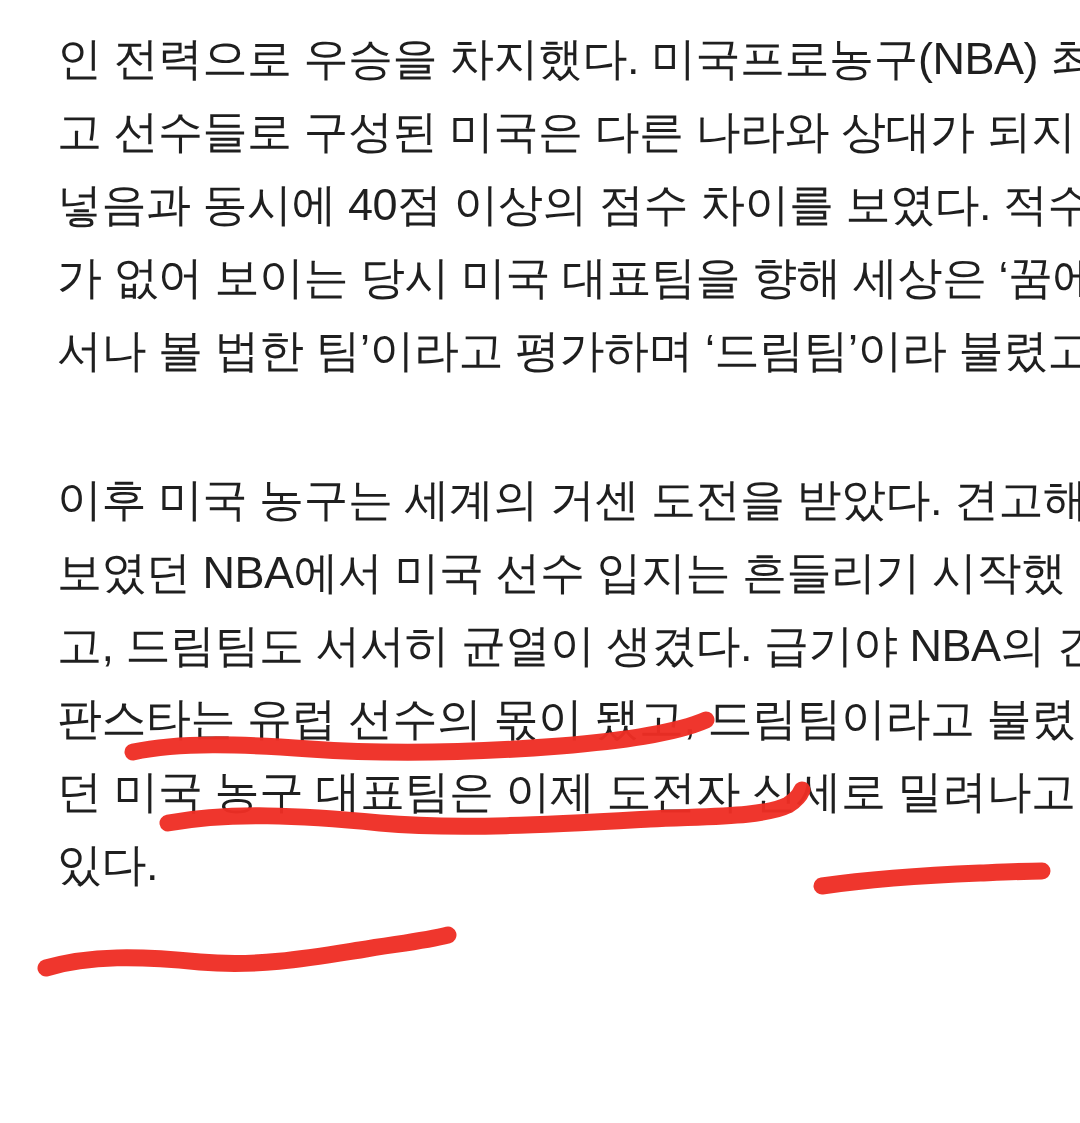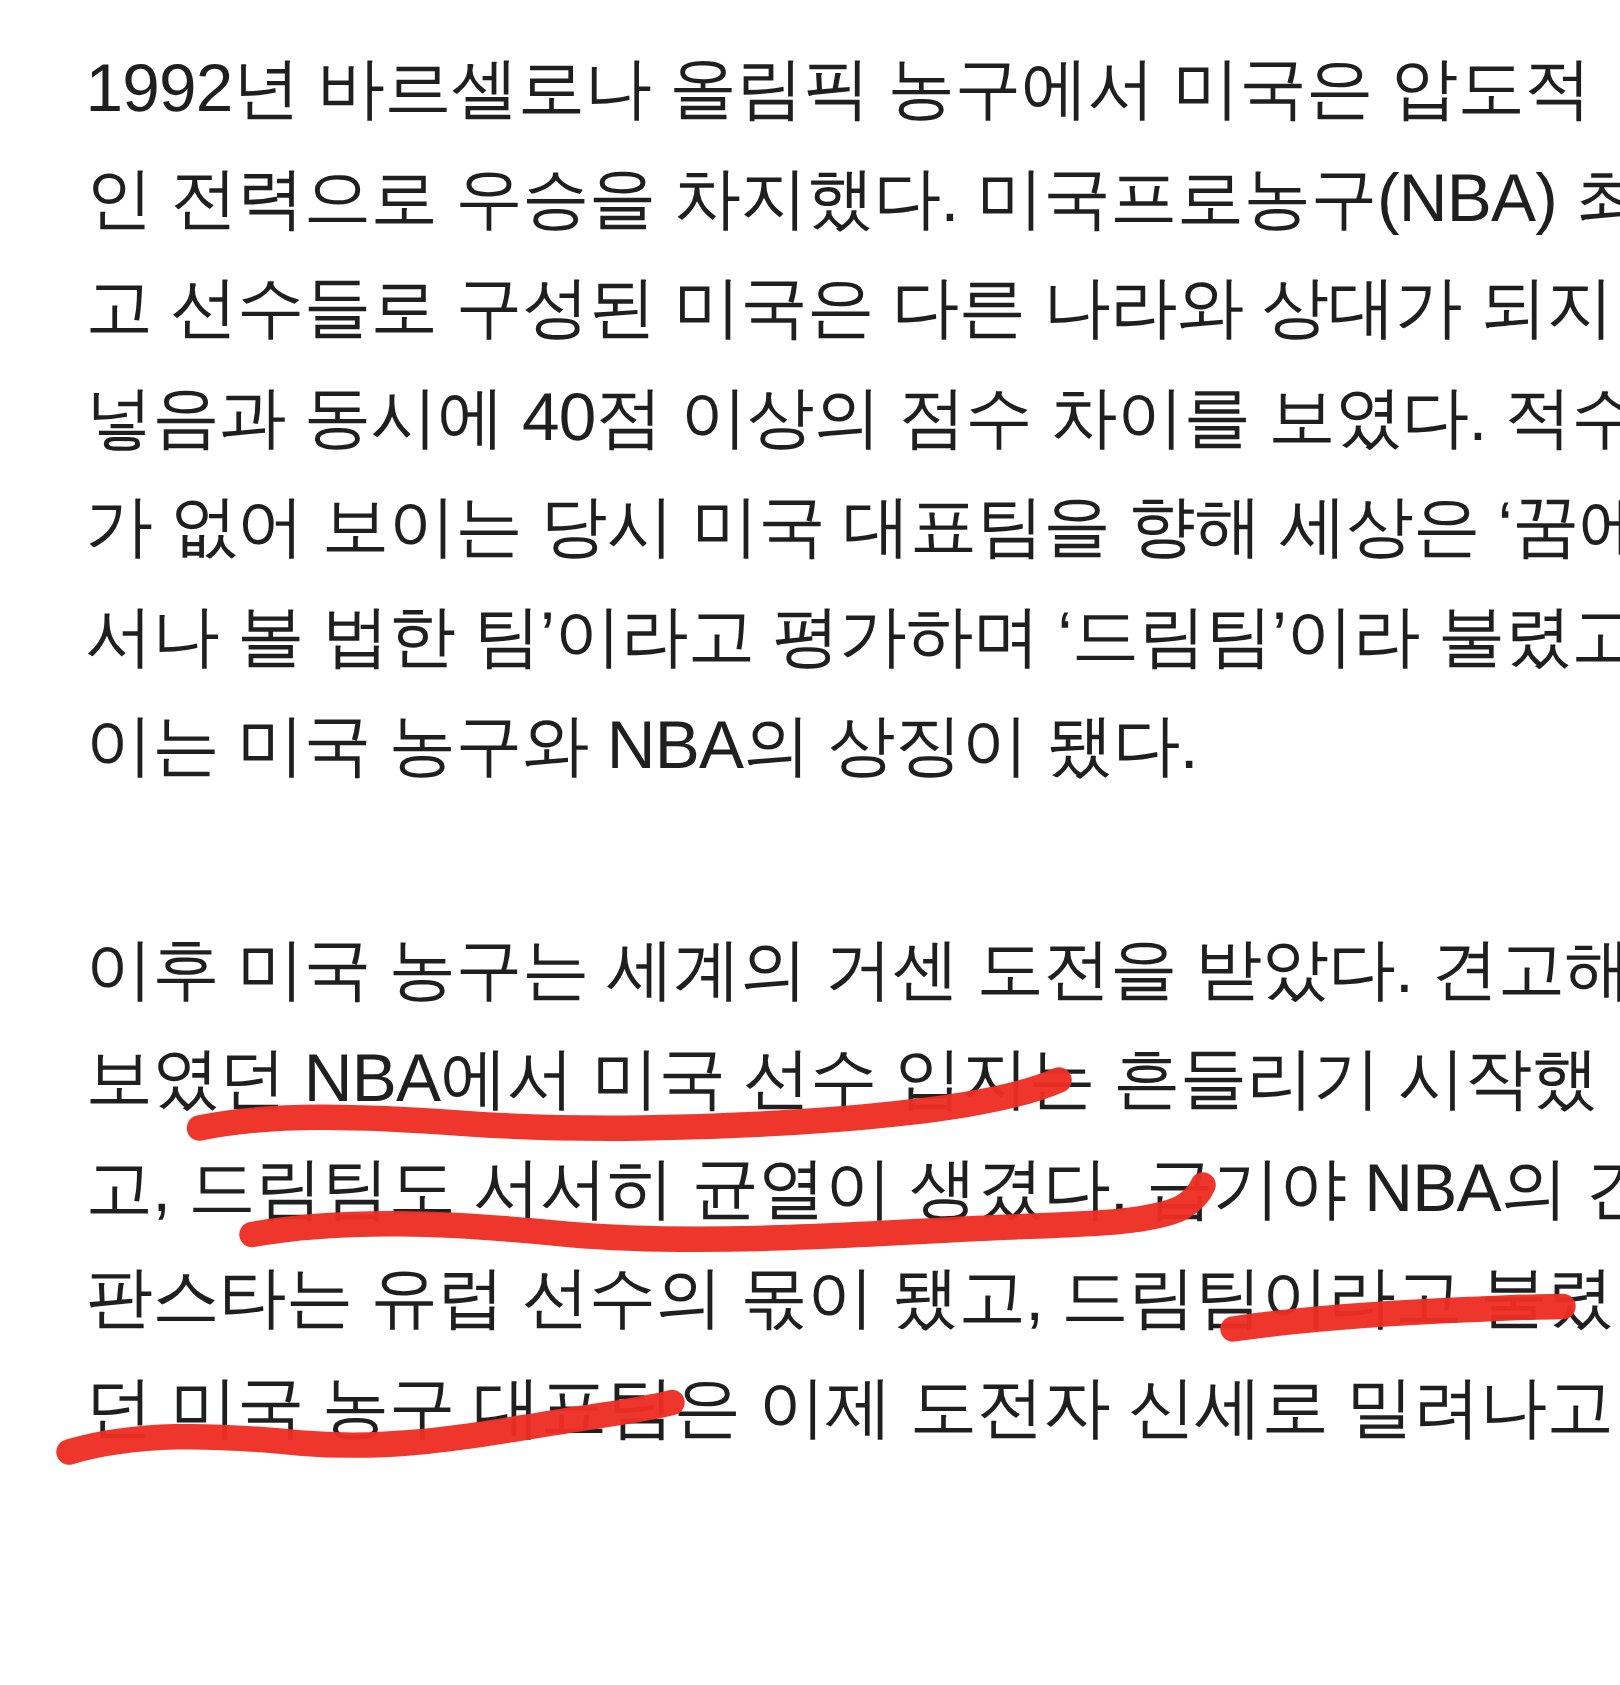--- a/index.html
+++ b/index.html
@@ -50,37 +50,36 @@
     opacity: 0.96;
   }
 </style>
 </head>
 <body>
 
 <div class="page">
 
   <div class="article">
     <div>
-      <div class="text-line">1992년 바르셀로나 올림픽 농구에서 미국은 압도적</div>
       <div class="text-line">인 전력으로 우승을 차지했다. 미국프로농구(NBA) 최</div>
       <div class="text-line">고 선수들로 구성된 미국은 다른 나라와 상대가 되지</div>
       <div class="text-line">넣음과 동시에 40점 이상의 점수 차이를 보였다. 적수</div>
       <div class="text-line">가 없어 보이는 당시 미국 대표팀을 향해 세상은 ‘꿈에</div>
       <div class="text-line">서나 볼 법한 팀’이라고 평가하며 ‘드림팀’이라 불렸고</div>
-      <div class="text-line">이는 미국 농구와 NBA의 상징이 됐다.</div>
     </div>
 
     <div class="para-gap"></div>
 
     <div>
       <div class="text-line">이후 미국 농구는 세계의 거센 도전을 받았다. 견고해</div>
       <div class="text-line">보였던 NBA에서 미국 선수 입지는 흔들리기 시작했</div>
       <div class="text-line">고, 드림팀도 서서히 균열이 생겼다. 급기야 NBA의 간</div>
       <div class="text-line">판스타는 유럽 선수의 몫이 됐고, 드림팀이라고 불렸</div>
       <div class="text-line">던 미국 농구 대표팀은 이제 도전자 신세로 밀려나고</div>
+      <div class="text-line">있다.</div>
     </div>
   </div>
 
   <svg class="annotation-layer" viewBox="0 0 1080 1123" xmlns="http://www.w3.org/2000/svg">
     <path d="M 133 752 C 180 742, 240 744, 310 749 C 380 754, 470 753, 560 746 C 620 741, 674 734, 706 720"></path>
     <path d="M 168 823 C 230 812, 300 815, 380 823 C 460 830, 560 824, 650 819 C 710 816, 764 817, 788 805 C 796 800, 800 795, 802 790"></path>
     <path d="M 822 886 C 870 879, 930 875, 980 873 C 1005 872, 1028 871, 1042 871"></path>
     <path d="M 46 968 C 90 955, 140 956, 200 962 C 260 967, 310 958, 360 950 C 395 944, 425 941, 448 935"></path>
   </svg>
 

